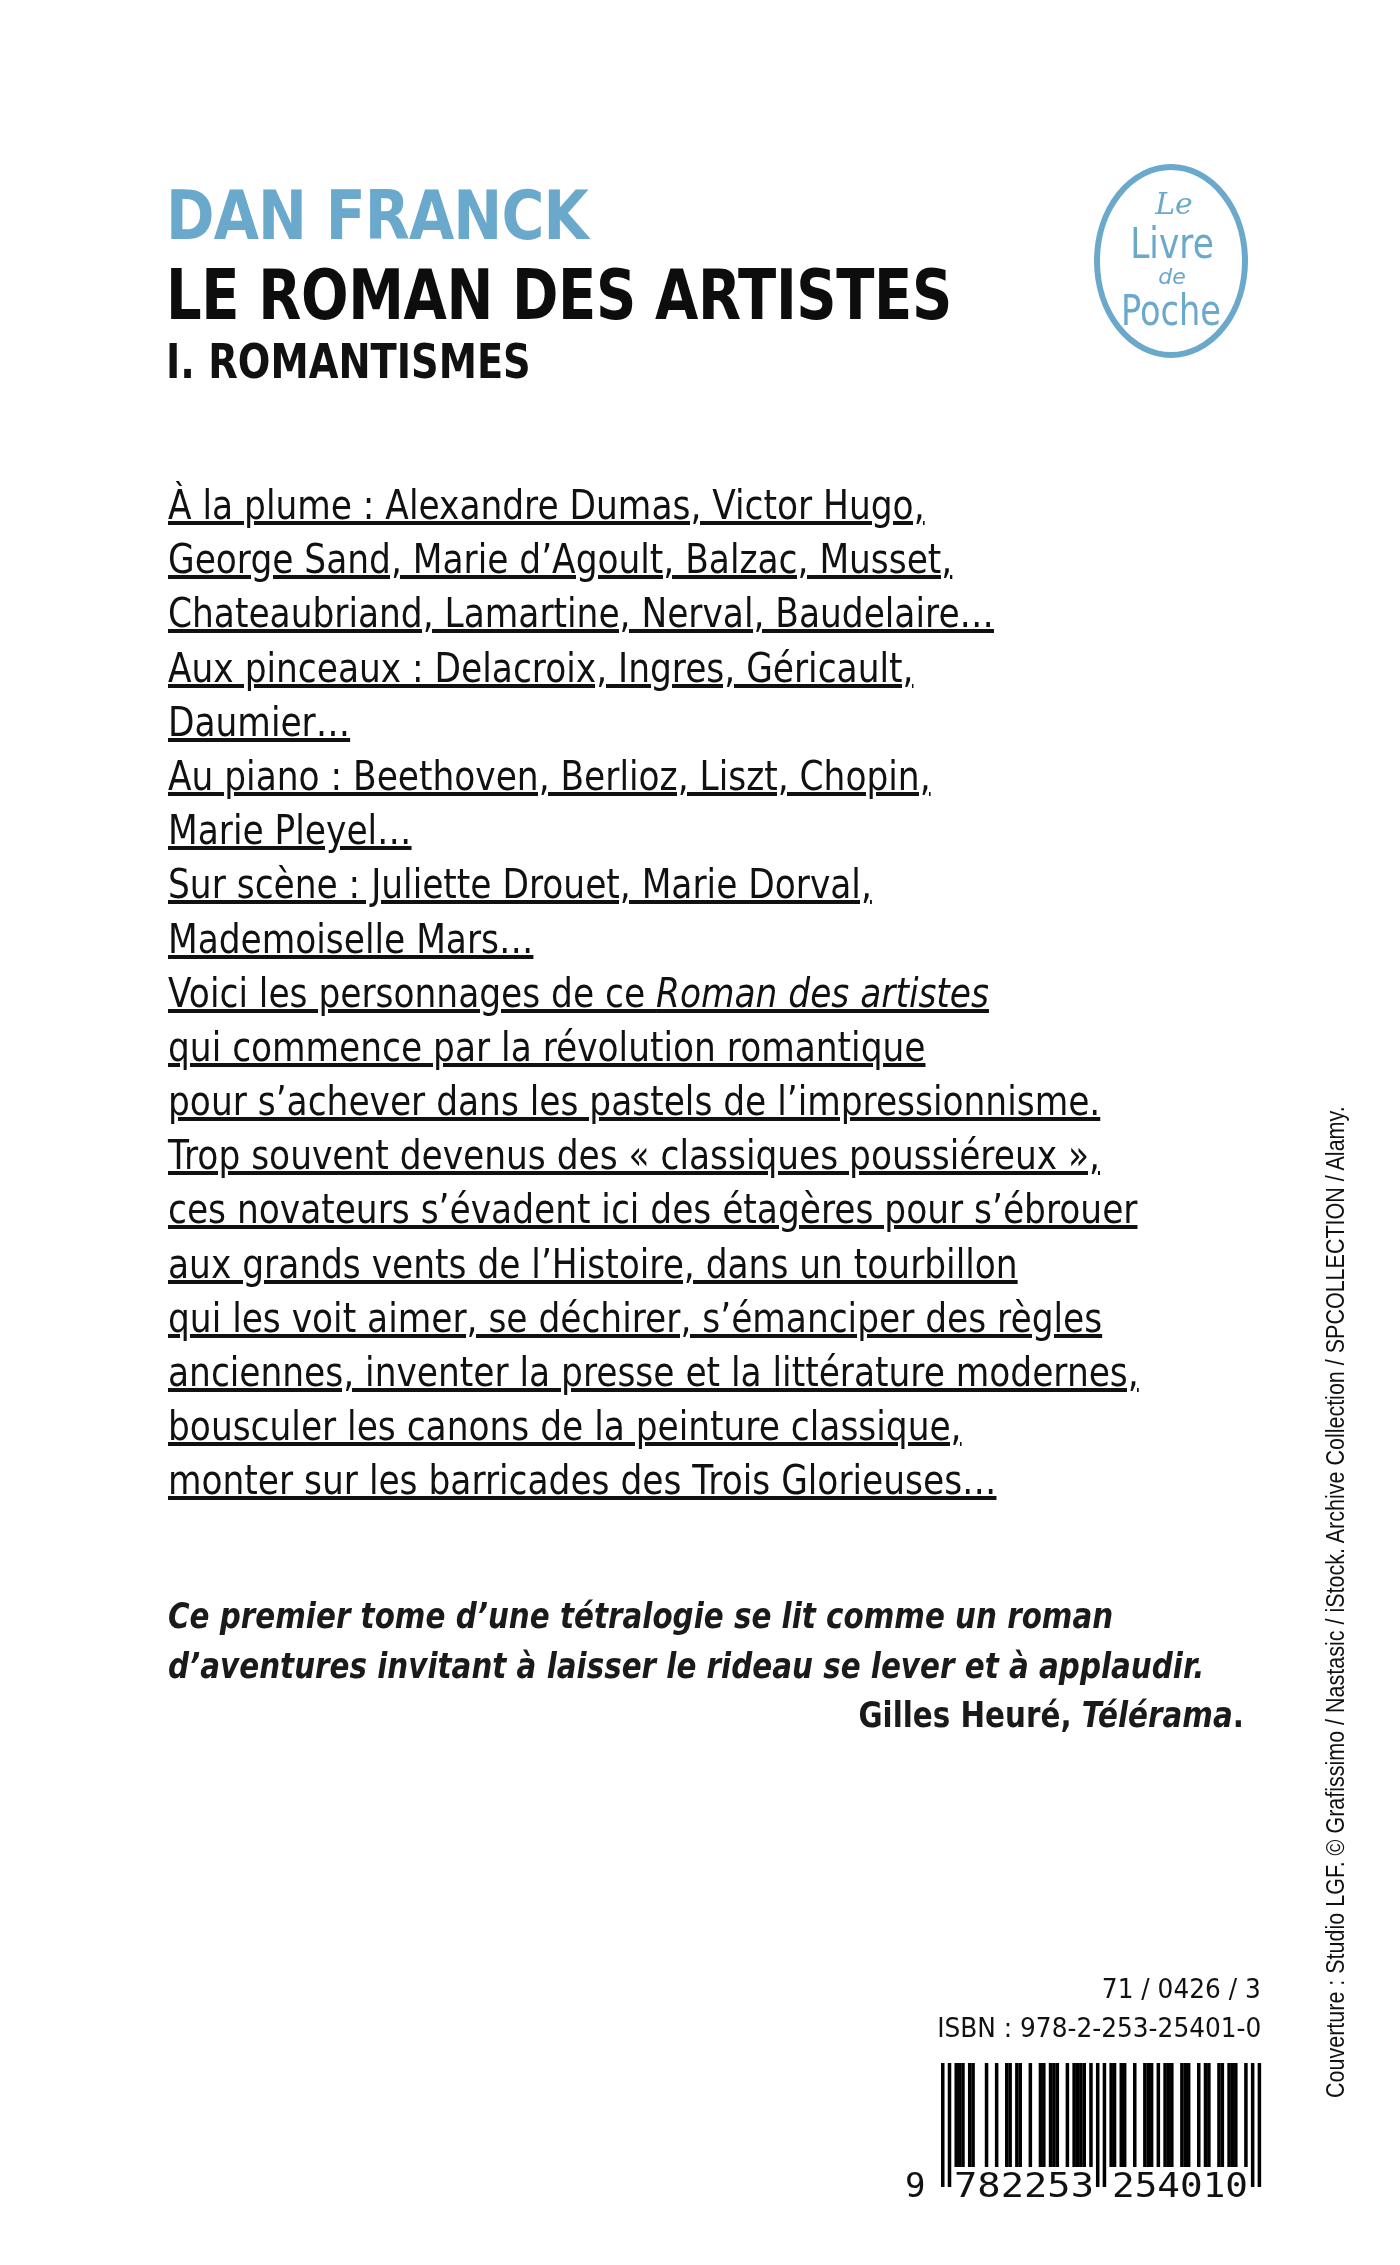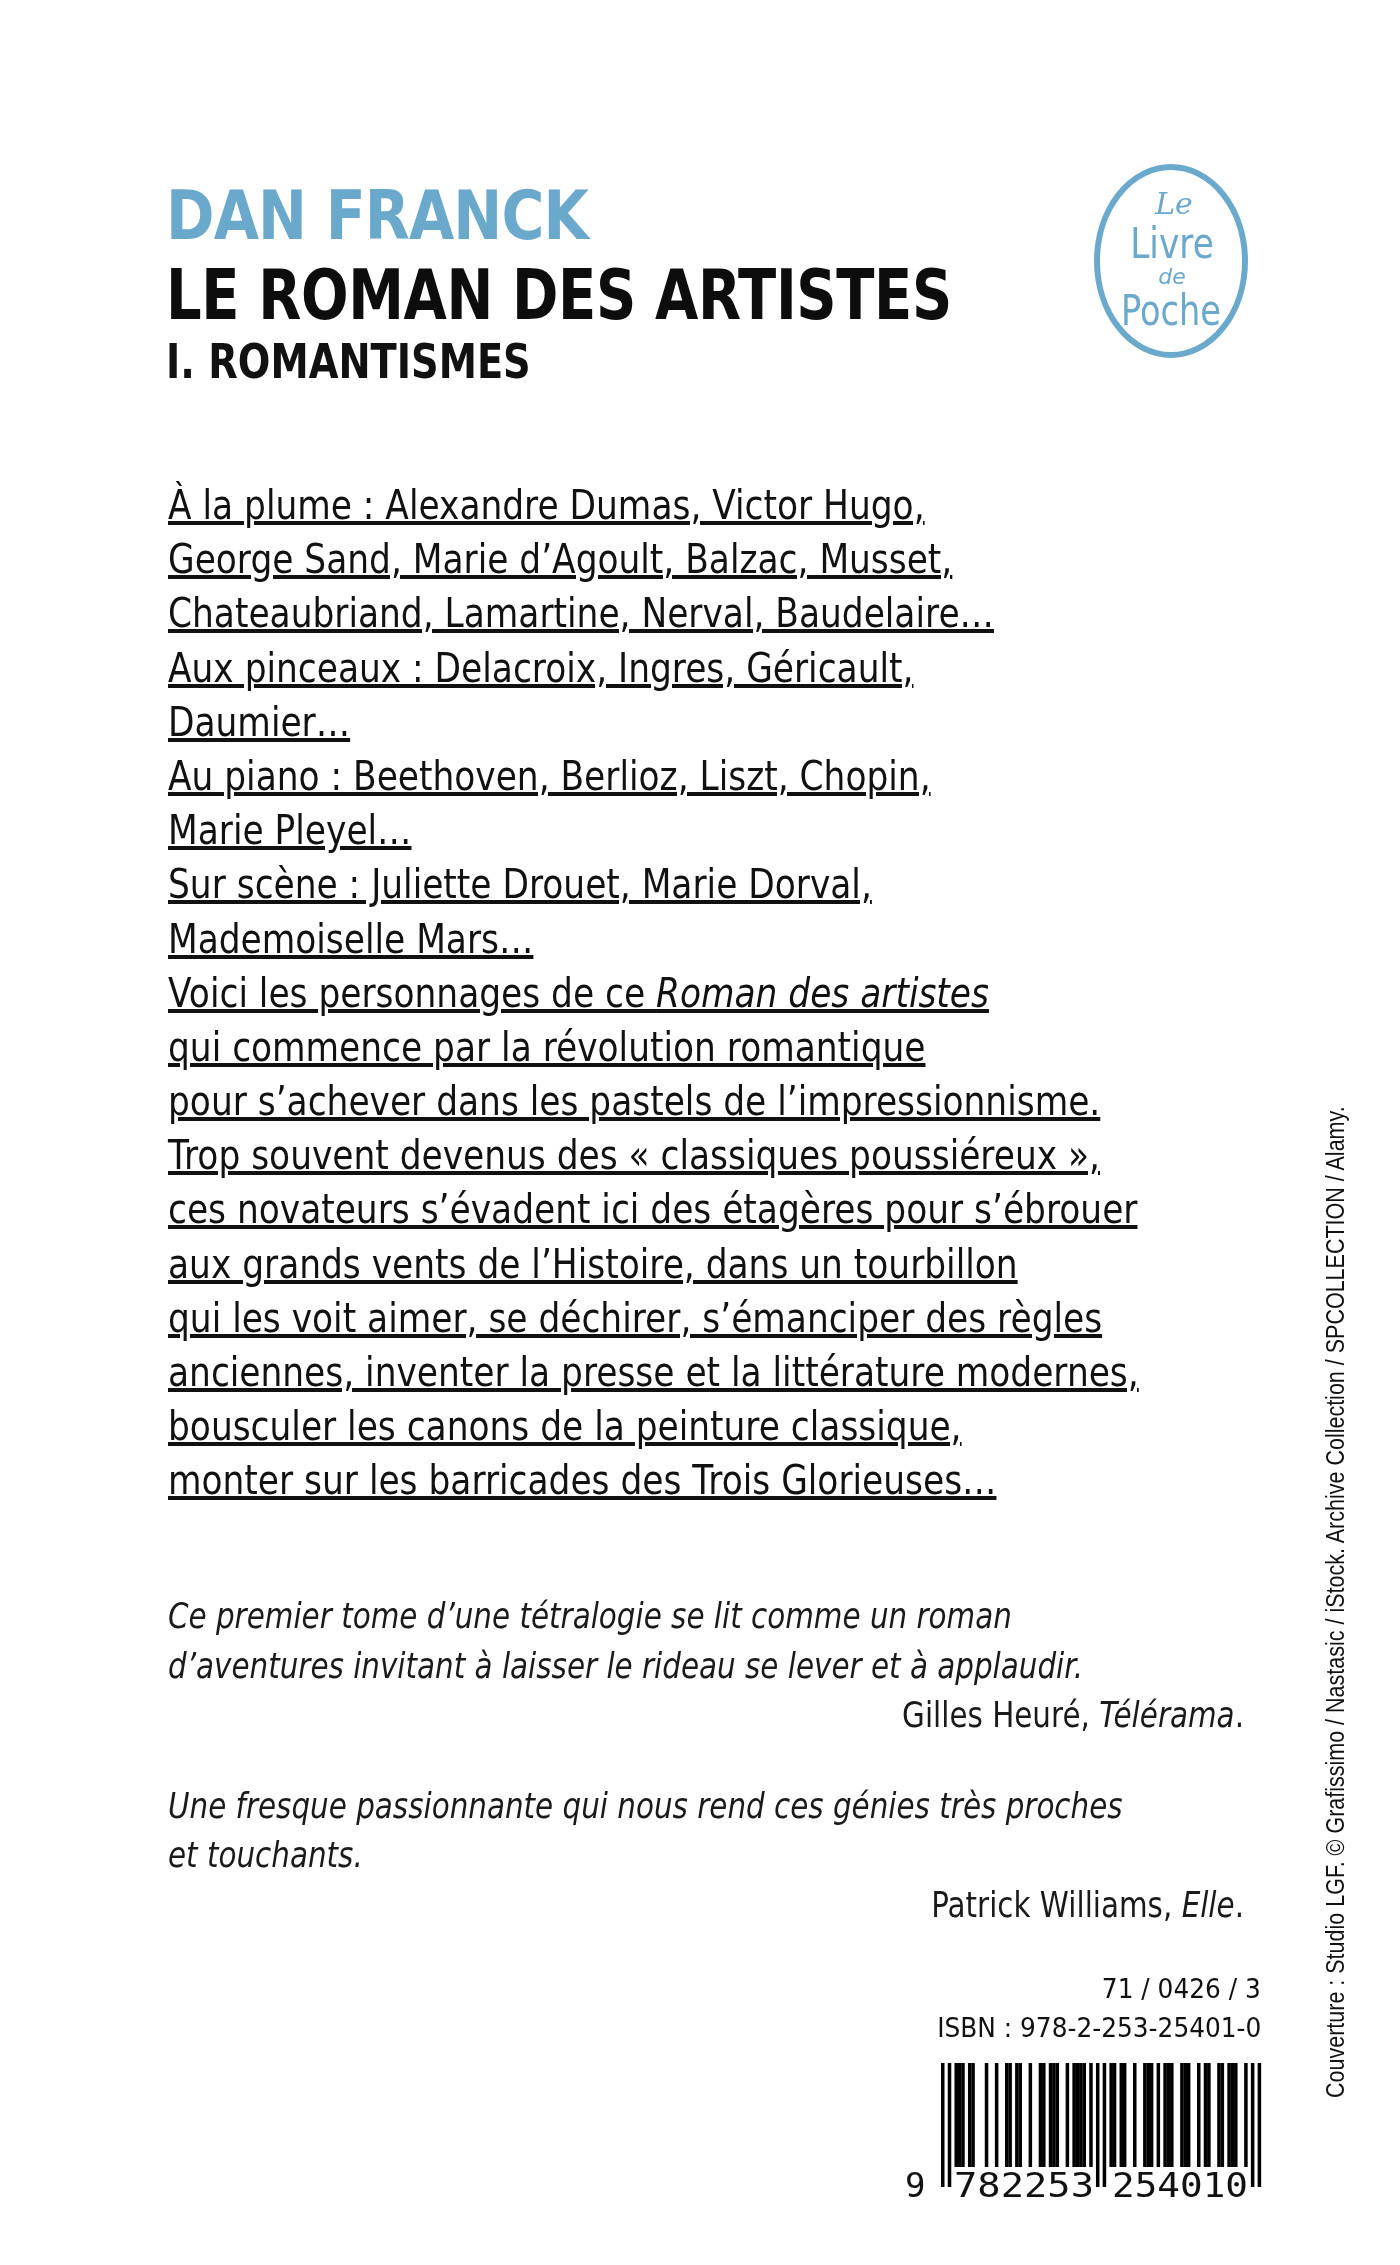--- a/index.html
+++ b/index.html
@@ -14,21 +14,21 @@
   
   .logo { left: 1092px; top: 162px; width: 160px; height: 198px; }
   .logo svg { display: block; }
 
   
   .body-copy { left: 168px; top: 478px; width: 1120px; text-decoration: underline; }
   .body-line { display: block; font-family: "DejaVu Sans", sans-serif; font-size: 40px; line-height: 54.2px; height: 54.2px; white-space: nowrap; color: #111; transform: scaleX(0.86); transform-origin: left center; }
   .body-line em { font-style: oblique; }
 
   
-  .quotes { left: 168px; top: 1592px; width: 1076px; }
+  .quotes { left: 168px; top: 1592px; width: 1076px; font-weight: bold; }
   .quote { margin: 0; }
   .quote-line { display: block; font-family: "DejaVu Sans", sans-serif; font-style: oblique; font-size: 35px; line-height: 49.5px; height: 49.5px; white-space: nowrap; color: #1a1a1a; transform: scaleX(0.84); transform-origin: left center; }
   .attribution { display: block; text-align: right; font-family: "DejaVu Sans", sans-serif; font-size: 35px; line-height: 49.5px; height: 49.5px; white-space: nowrap; color: #1a1a1a; transform: scaleX(0.84); transform-origin: right center; }
   .attribution em { font-style: oblique; }
   .quote-gap { height: 41px; }
 
   
   .code-line { right: 139px; top: 1972px; font-family: "DejaVu Sans", sans-serif; font-size: 27px; line-height: 34px; color: #111; white-space: nowrap; transform: scaleX(0.92); transform-origin: right top; }
   .isbn-line { right: 139px; top: 2011px; font-family: "DejaVu Sans", sans-serif; font-size: 27px; line-height: 34px; color: #111; white-space: nowrap; transform: scaleX(0.92); transform-origin: right top; }
 
@@ -78,25 +78,20 @@
   <span class="body-line">monter sur les barricades des Trois Glorieuses…</span>
 </div>
 
 <div class="abs quotes">
   <div class="quote">
     <span class="quote-line">Ce premier tome d’une tétralogie se lit comme un roman</span>
     <span class="quote-line">d’aventures invitant à laisser le rideau se lever et à applaudir.</span>
     <span class="attribution"><span>Gilles Heuré, </span><em>Télérama</em><span>.</span></span>
   </div>
   <div class="quote-gap"></div>
-  <div class="quote">
-    <span class="quote-line">Une fresque passionnante qui nous rend ces génies très proches</span>
-    <span class="quote-line">et touchants.</span>
-    <span class="attribution"><span>Patrick Williams, </span><em>Elle</em><span>.</span></span>
-  </div>
 </div>
 
 <div class="abs code-line">71 / 0426 / 3</div>
 <div class="abs isbn-line">ISBN : 978-2-253-25401-0</div>
 
 <div class="abs barcode">
   <svg id="barcode-svg" width="370" height="150" viewBox="0 0 370 150">
     <g id="bars" fill="#000">
         <rect x="41.00" y="3" width="3.52" height="124"></rect>
         <rect x="47.74" y="3" width="3.52" height="124"></rect>

